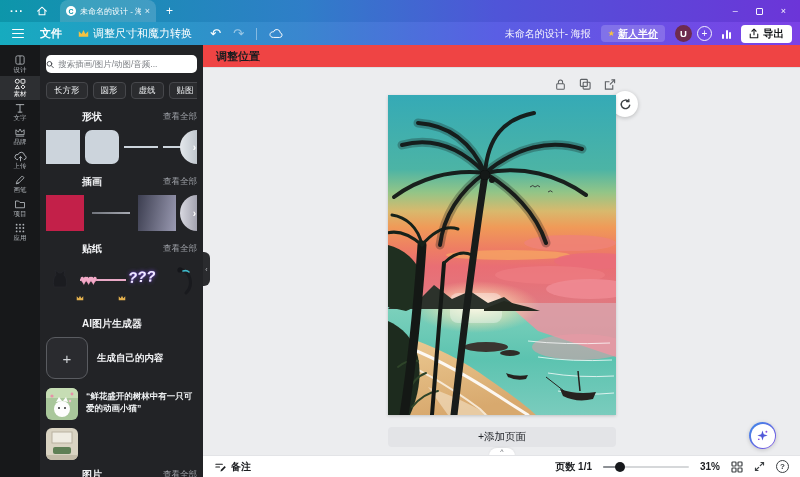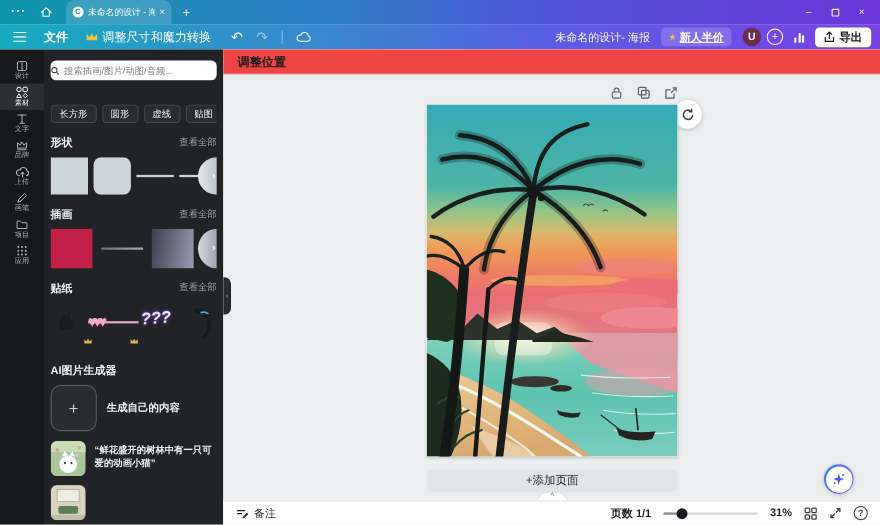--- a/index.html
+++ b/index.html
@@ -57,28 +57,28 @@
   .rail-item { height:24px; display:flex; flex-direction:column; align-items:center; justify-content:center;
     color:#adb1b6; gap:1px; }
   .rail-item.active { background:#2d2f32; color:#fff; }
   .rail-item svg { display:block; }
   .rail-label { font-size:6.5px; line-height:1; }
 
   
   .panel { position:absolute; left:40px; top:45px; width:163px; bottom:0; background:#222326;
     padding:10px 6px 0 6px; overflow:hidden; }
   .searchbox { height:18px; background:#fff; border-radius:5px; display:flex; align-items:center;
-    gap:4px; padding:0 0; margin-bottom:22px; }
+    gap:4px; padding:0 0; margin-bottom:9px; }
   .searchbox input { border:none; outline:none; background:transparent; font-size:8.5px; color:#333;
     width:100%; font-family:inherit; }
   .searchbox input::placeholder { color:#7d8085; }
   .chips { display:flex; gap:5px; overflow:hidden; margin-bottom:11px; position:relative; }
   .chip { flex:0 0 auto; height:17px; border:1px solid #46474b; background:#2b2c2f; border-radius:4px;
     color:#eceef0; font-size:8.5px; display:flex; align-items:center; padding:0 7px; white-space:nowrap; }
-  .sec-head { display:flex; align-items:center; justify-content:space-between; margin-bottom:6px; }
+  .sec-head { display:flex; align-items:center; justify-content:space-between; margin-bottom:6px;margin-left:36px; }
   .sec-title { color:#f2f3f5; font-size:10px; font-weight:700; }
   .see-all { color:#9b9ea4; font-size:8.5px; }
   .row { position:relative; overflow:hidden; margin-bottom:11px; }
   .shape-row { height:34px; display:flex; gap:5px; }
   .tile { width:34px; height:34px; background:#ccd4dc; flex:0 0 auto; }
   .tile.rounded { border-radius:7px; }
   .tile.linewrap { background:transparent; display:flex; align-items:center; }
   .tile.linewrap i { display:block; width:100%; height:2.5px; background:#ccd4dc; }
   .tile.arrowwrap { background:transparent; display:flex; align-items:center; position:relative; }
   .tile.arrowwrap i { display:block; width:28px; height:2.5px; background:#ccd4dc; }
@@ -133,21 +133,21 @@
     border-radius:8px 8px 0 0; display:flex; align-items:flex-start; justify-content:center;
     font-size:7px; color:#5f6368; box-shadow:0 -1px 2px rgba(0,0,0,.06); }
   .assistant-fab { position:absolute; left:546px; top:377px; width:27px; height:27px; border-radius:50%;
     background:linear-gradient(135deg,#3f8be8,#7a4fe0); padding:1.5px; box-shadow:0 1px 4px rgba(0,0,0,.18); }
   .assistant-inner { width:100%; height:100%; border-radius:50%; background:#fff;
     display:flex; align-items:center; justify-content:center; }
 
   
   .statusbar { position:absolute; left:0; right:0; bottom:0; height:22px; background:#fff;
     border-top:1px solid #e3e4e7; display:flex; align-items:center; padding:0 11px; }
-  .notes { display:flex; align-items:center; gap:5px; color:#1c1e21; font-size:10px; font-weight:400; }
+  .notes { display:flex; align-items:center; gap:5px; color:#1c1e21; font-size:10px; font-weight:700; }
   .sb-right { margin-left:auto; display:flex; align-items:center; gap:11px; }
   .pages-label { font-size:10px; font-weight:600; color:#1c1e21; white-space:nowrap; }
   .zoom-slider { position:relative; width:86px; height:10px; }
   .zs-track { position:absolute; left:0; right:0; top:4px; height:2px; background:#d6d8da; border-radius:2px; }
   .zs-fill { position:absolute; left:0; top:4px; width:20%; height:2px; background:#8d9095; border-radius:2px; }
   .zs-knob { position:absolute; left:20%; top:0; width:10px; height:10px; margin-left:-5px;
     border-radius:50%; background:#17191c; }
   .zoom-pct { font-size:10px; font-weight:600; color:#1c1e21; }
   .help-btn { width:13px; height:13px; border:1.2px solid #3c4043; border-radius:50%; color:#3c4043;
     font-size:8px; font-weight:700; display:flex; align-items:center; justify-content:center; }

